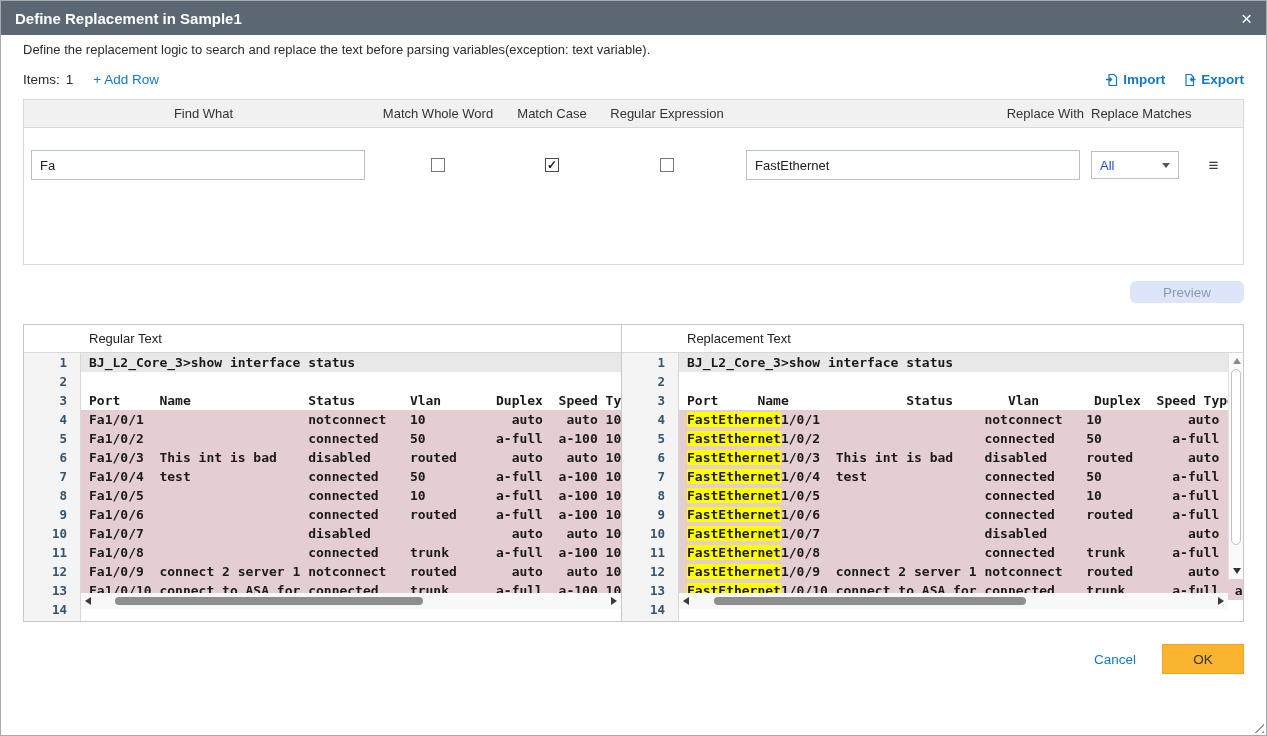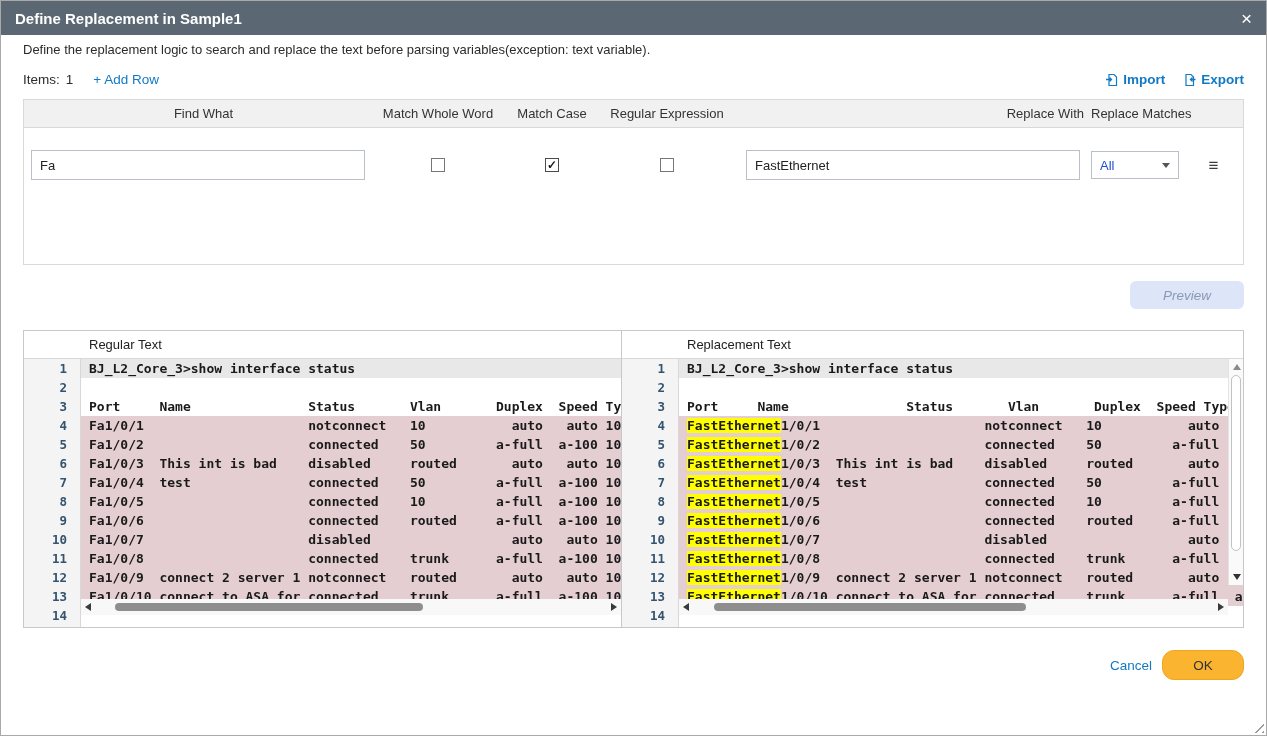--- a/index.html
+++ b/index.html
@@ -42,21 +42,21 @@
   .cb-wrap { display: flex; justify-content: center; padding-top: 8px; }
   .checkbox { width: 14px; height: 14px; border: 1px solid #767676; background: #fff; display: inline-flex; align-items: center; justify-content: center; font-size: 12px; font-weight: bold; color: #1a1a1a; cursor: pointer; }
   .checkbox.checked { border-color: #4a4a4a; }
   .select-wrap { margin-left: 7px; margin-top: 1px; width: 88px; height: 28px; border: 1px solid #b9c0c7; background: #fff; display: flex; align-items: center; padding: 0 8px; font-size: 13px; color: #1d4ed8; cursor: pointer; }
   .select-caret { margin-left: auto; width: 0; height: 0; border-left: 4px solid transparent; border-right: 4px solid transparent; border-top: 5px solid #555; }
   .menu-cell { display: flex; justify-content: center; padding-top: 9px; }
   .menu-icon { font-size: 17px; line-height: 14px; color: #3c3c3c; cursor: pointer; }
 
   
   .preview-row { margin-top: 16px; display: flex; justify-content: flex-end; }
-  .preview-btn { width: 114px; height: 28px; background: #dde5f8; border: none; border-radius: 6px; color: #8b99b5; font-size: 13.5px; font-family: "Liberation Sans", sans-serif; cursor: pointer; font-style: italic; }
+  .preview-btn { width: 114px; height: 22px; background: #dde5f8; border: none; border-radius: 6px; color: #8b99b5; font-size: 13.5px; font-family: "Liberation Sans", sans-serif; cursor: pointer; }
 
   
   .compare { margin-top: 21px; display: flex; border: 1px solid #c5c9cd; height: 298px; }
   .panel { position: relative; background: #fff; overflow: hidden; }
   .panel.left { flex: 0 0 598px; border-right: 1px solid #c5c9cd; }
   .panel.right { flex: 1; }
   .panel-header { height: 28px; border-bottom: 1px solid #d8d8d8; display: flex; align-items: center; padding-left: 65px; font-size: 13px; color: #222; background: #fff; }
   .panel-body { position: relative; display: flex; height: 268px; font-family: "DejaVu Sans Mono", monospace; font-size: 13px; font-weight: bold; }
   .gutter { flex: 0 0 57px; background: #f4f4f4; border-right: 1px solid #d8d8d8; }
   .gutter .ln { height: 19px; line-height: 19px; text-align: right; padding-right: 13px; color: #33536e; font-size: 12.5px; }
@@ -78,23 +78,23 @@
 
   
   .vscroll { position: absolute; top: 0; right: 0; width: 15px; height: 226px; background: #fafafa; border-left: 1px solid #e4e4e4; }
   .vs-up { position: absolute; top: 2px; left: 0; width: 15px; height: 12px; display: flex; align-items: center; justify-content: center; cursor: pointer; }
   .tri-u { width: 0; height: 0; border-left: 4px solid transparent; border-right: 4px solid transparent; border-bottom: 6px solid #8a8a8a; }
   .vs-thumb { position: absolute; top: 16px; left: 2px; width: 10px; height: 176px; background: #fff; border: 1px solid #c2c2c2; border-radius: 6px; cursor: pointer; }
   .vs-down { position: absolute; bottom: 2px; left: 0; width: 15px; height: 12px; display: flex; align-items: center; justify-content: center; cursor: pointer; }
   .tri-d { width: 0; height: 0; border-left: 4px solid transparent; border-right: 4px solid transparent; border-top: 6px solid #333; }
 
   
-  .footer { margin-top: 22px; display: flex; justify-content: flex-end; align-items: center; gap: 10px; }
+  .footer { margin-top: 22px; display: flex; justify-content: flex-end; align-items: center; gap: 26px; }
   .cancel-link { font-size: 13.5px; }
-  .ok-btn { width: 82px; height: 30px; background: #fbb430; border: 1px solid #efa61e; border-radius: 12px; font-size: 13.5px; color: #333; font-family: "Liberation Sans", sans-serif; cursor: pointer; }
+  .ok-btn { width: 82px; height: 30px; background: #fbb430; border: 1px solid #efa61e; border-radius: 0; font-size: 13.5px; color: #333; font-family: "Liberation Sans", sans-serif; cursor: pointer; }
 
   
   .resize-handle { position: absolute; right: 2px; bottom: 2px; width: 12px; height: 12px; background: repeating-linear-gradient(315deg, #9a9a9a 0 1.5px, transparent 1.5px 5px); clip-path: polygon(100% 0, 100% 100%, 0 100%); cursor: nwse-resize; }
 </style>
 </head>
 <body>
 
 <div class="dialog">
 
   <div class="titlebar">

